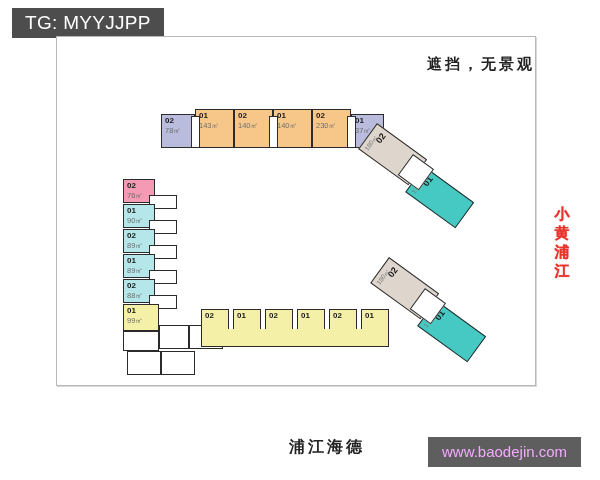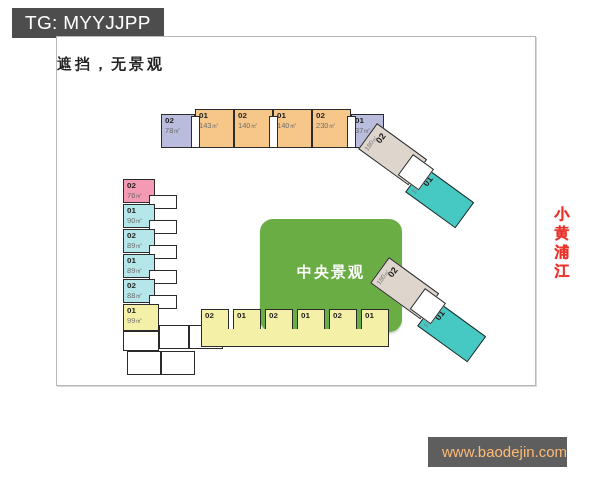--- a/index.html
+++ b/index.html
@@ -18,40 +18,40 @@
     background:#4d4d4d;color:#ffffff;
     font-size:19px;line-height:15px;
     padding:7px 13px 8px 13px;
     letter-spacing:.3px;
     white-space:nowrap;
   }
 
   
   .watermark{
     position:absolute;left:428px;top:437px;
-    background:#5e5e5e;color:#fdba74;
+    background:#5e5e5e;color:#f0abfc;
     font-size:15px;line-height:15px;
-    padding:7px 0 8px 14px;
+    padding:7px 14px 8px 14px;
     white-space:nowrap;
   }
 
   
   .frame{
     position:absolute;left:56px;top:36px;
     width:478px;height:348px;
     background:#ffffff;
     border:1px solid #b8b8b8;
     box-shadow:1px 1px 0 #d8d8d8;
   }
 
   .cn{font-family:"DejaVu Sans","Liberation Sans",sans-serif;font-weight:bold;}
 
   .title-top{
     position:absolute;left:0;top:18px;width:478px;
-    text-align:left;
+    text-align:right;
     font-size:15px;color:#232323;
     letter-spacing:3px;
   }
   .title-bottom{
     position:absolute;left:190px;top:400px;
     width:160px;text-align:center;
     font-size:16px;color:#232323;
     letter-spacing:3px;
   }
   .river-label{
@@ -199,23 +199,20 @@
         <span class="ar">99㎡</span>
       </div>
 
       <div class="blank" style="left:66px;top:294px;width:36px;height:20px;"></div>
       <div class="blank" style="left:102px;top:288px;width:30px;height:24px;"></div>
       <div class="blank" style="left:132px;top:288px;width:34px;height:24px;"></div>
       <div class="blank" style="left:70px;top:314px;width:34px;height:24px;"></div>
       <div class="blank" style="left:104px;top:314px;width:34px;height:24px;"></div>
     </div>
 
-    <div class="green">
-      <div class="green-label cn">中央景观</div>
-    </div>
 
     <div>
       <div class="unit" style="left:144px;top:272px;width:28px;height:38px;background:#f4f0a8;">
         <span class="no">02</span>
         <span class="ar" style="top:24px;">99㎡</span>
       </div>
       <div class="unit" style="left:176px;top:272px;width:28px;height:38px;background:#f4f0a8;">
         <span class="no">01</span>
         <span class="ar" style="top:24px;">99㎡</span>
       </div>
@@ -263,16 +260,17 @@
       <div class="blk" style="left:38px;top:43px;width:26px;height:26px;background:#ffffff;transform:rotate(36deg);transform-origin:0 0;"></div>
     </div>
 
     <div class="river-label cn">
       <span>小</span>
       <span>黄</span>
       <span>浦</span>
       <span>江</span>
     </div>
 
+    <div class="title-bottom cn">浦江海德</div>
   </div>
 
   <div class="watermark">www.baodejin.com</div>
 </div>
 
 </body></html>

